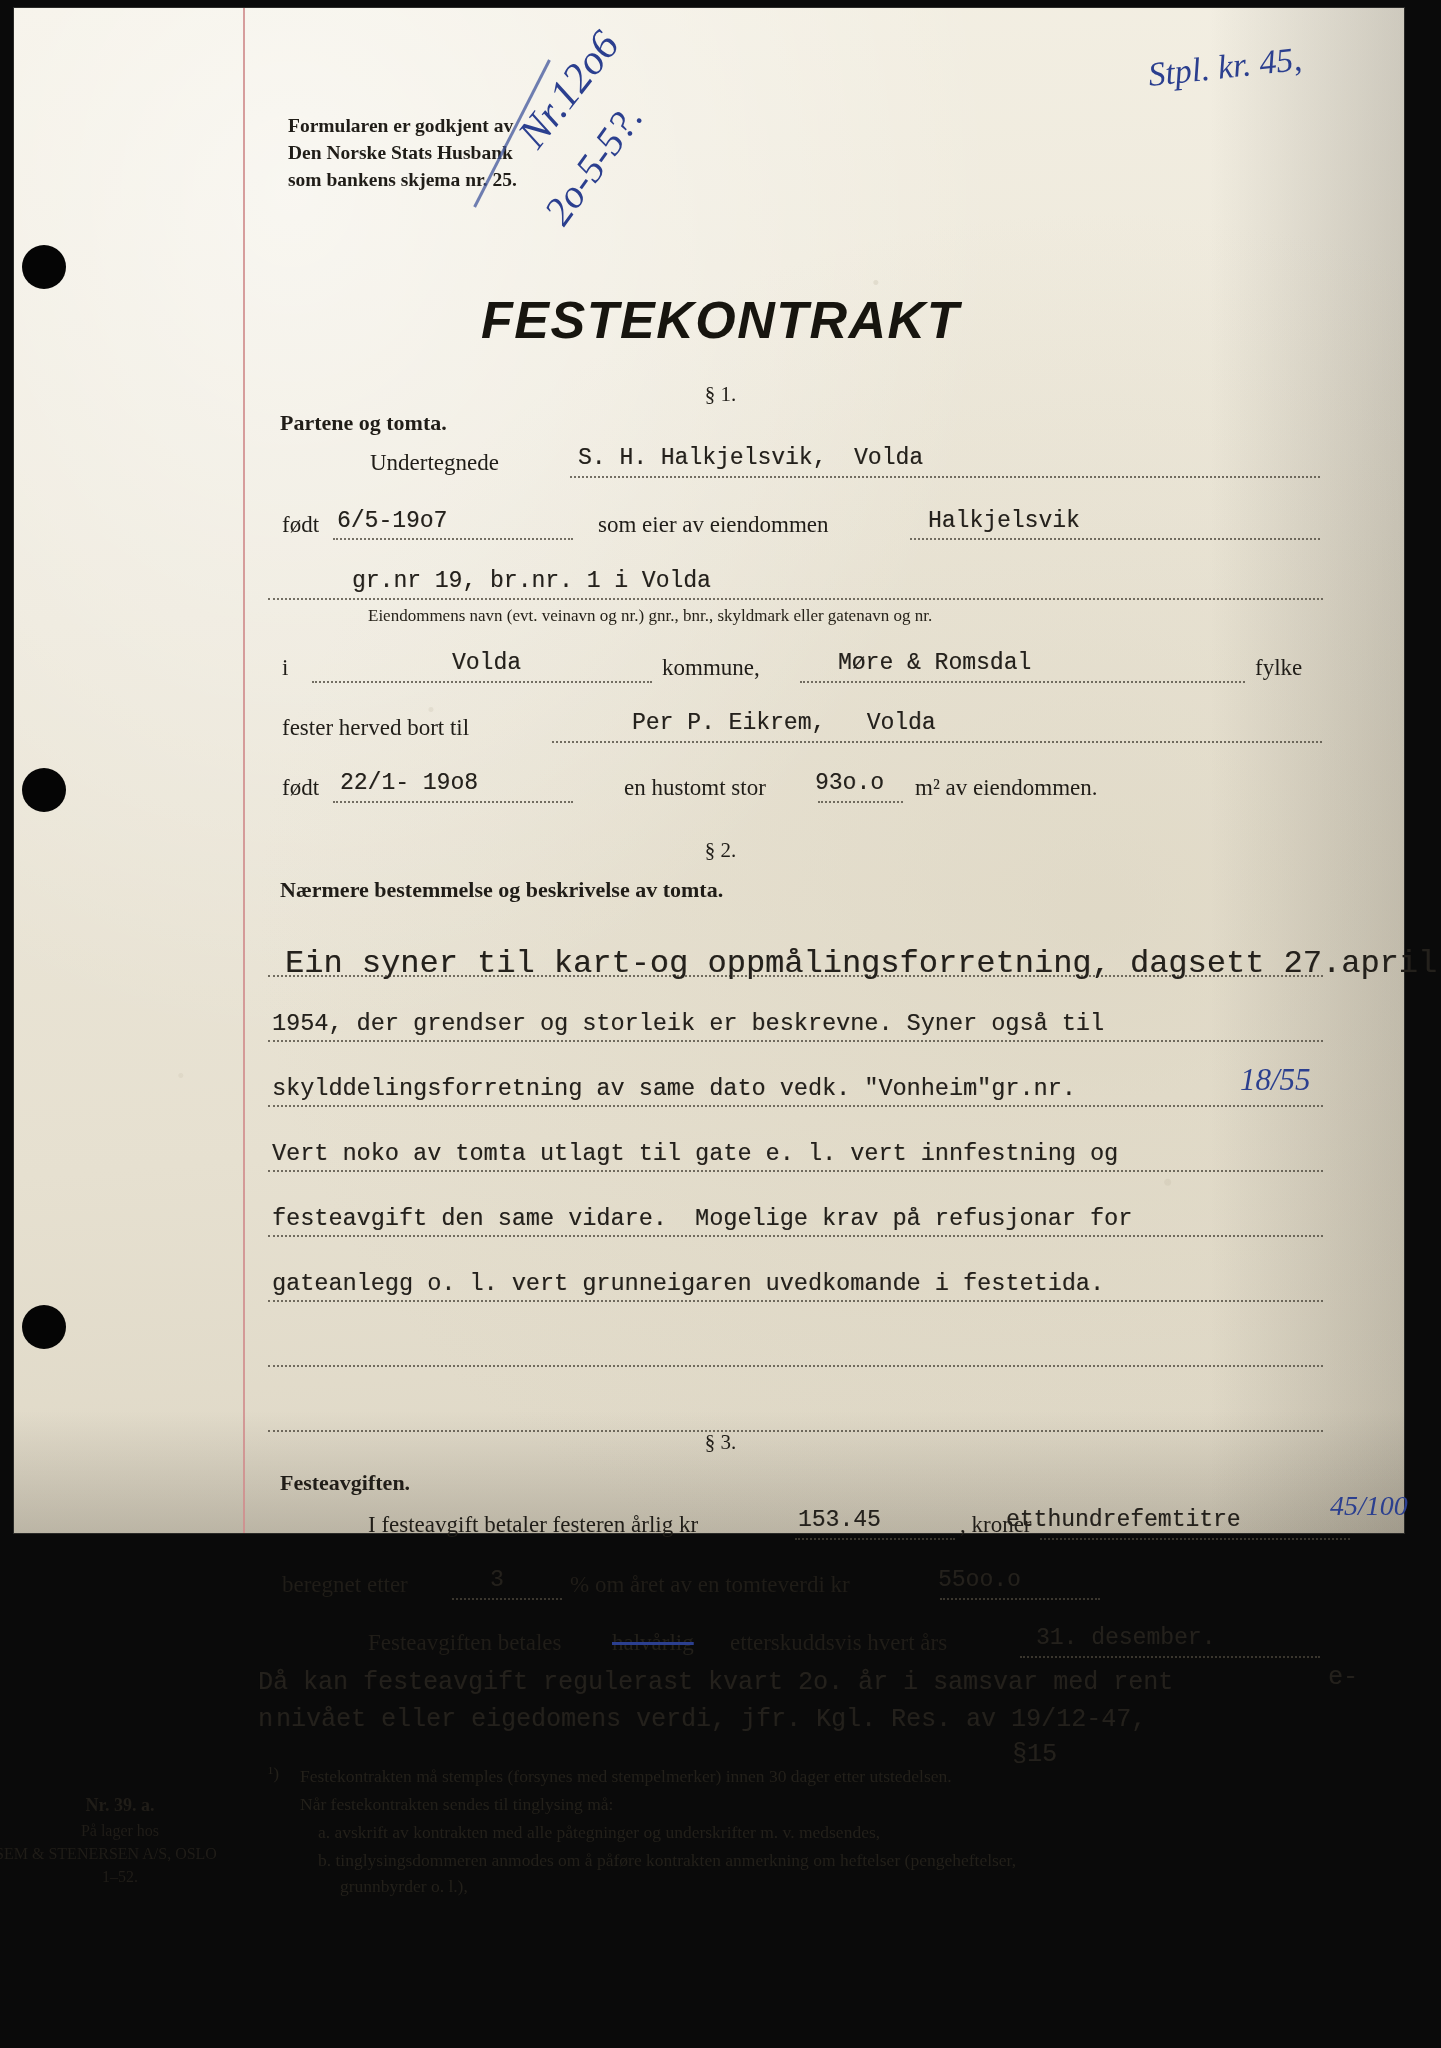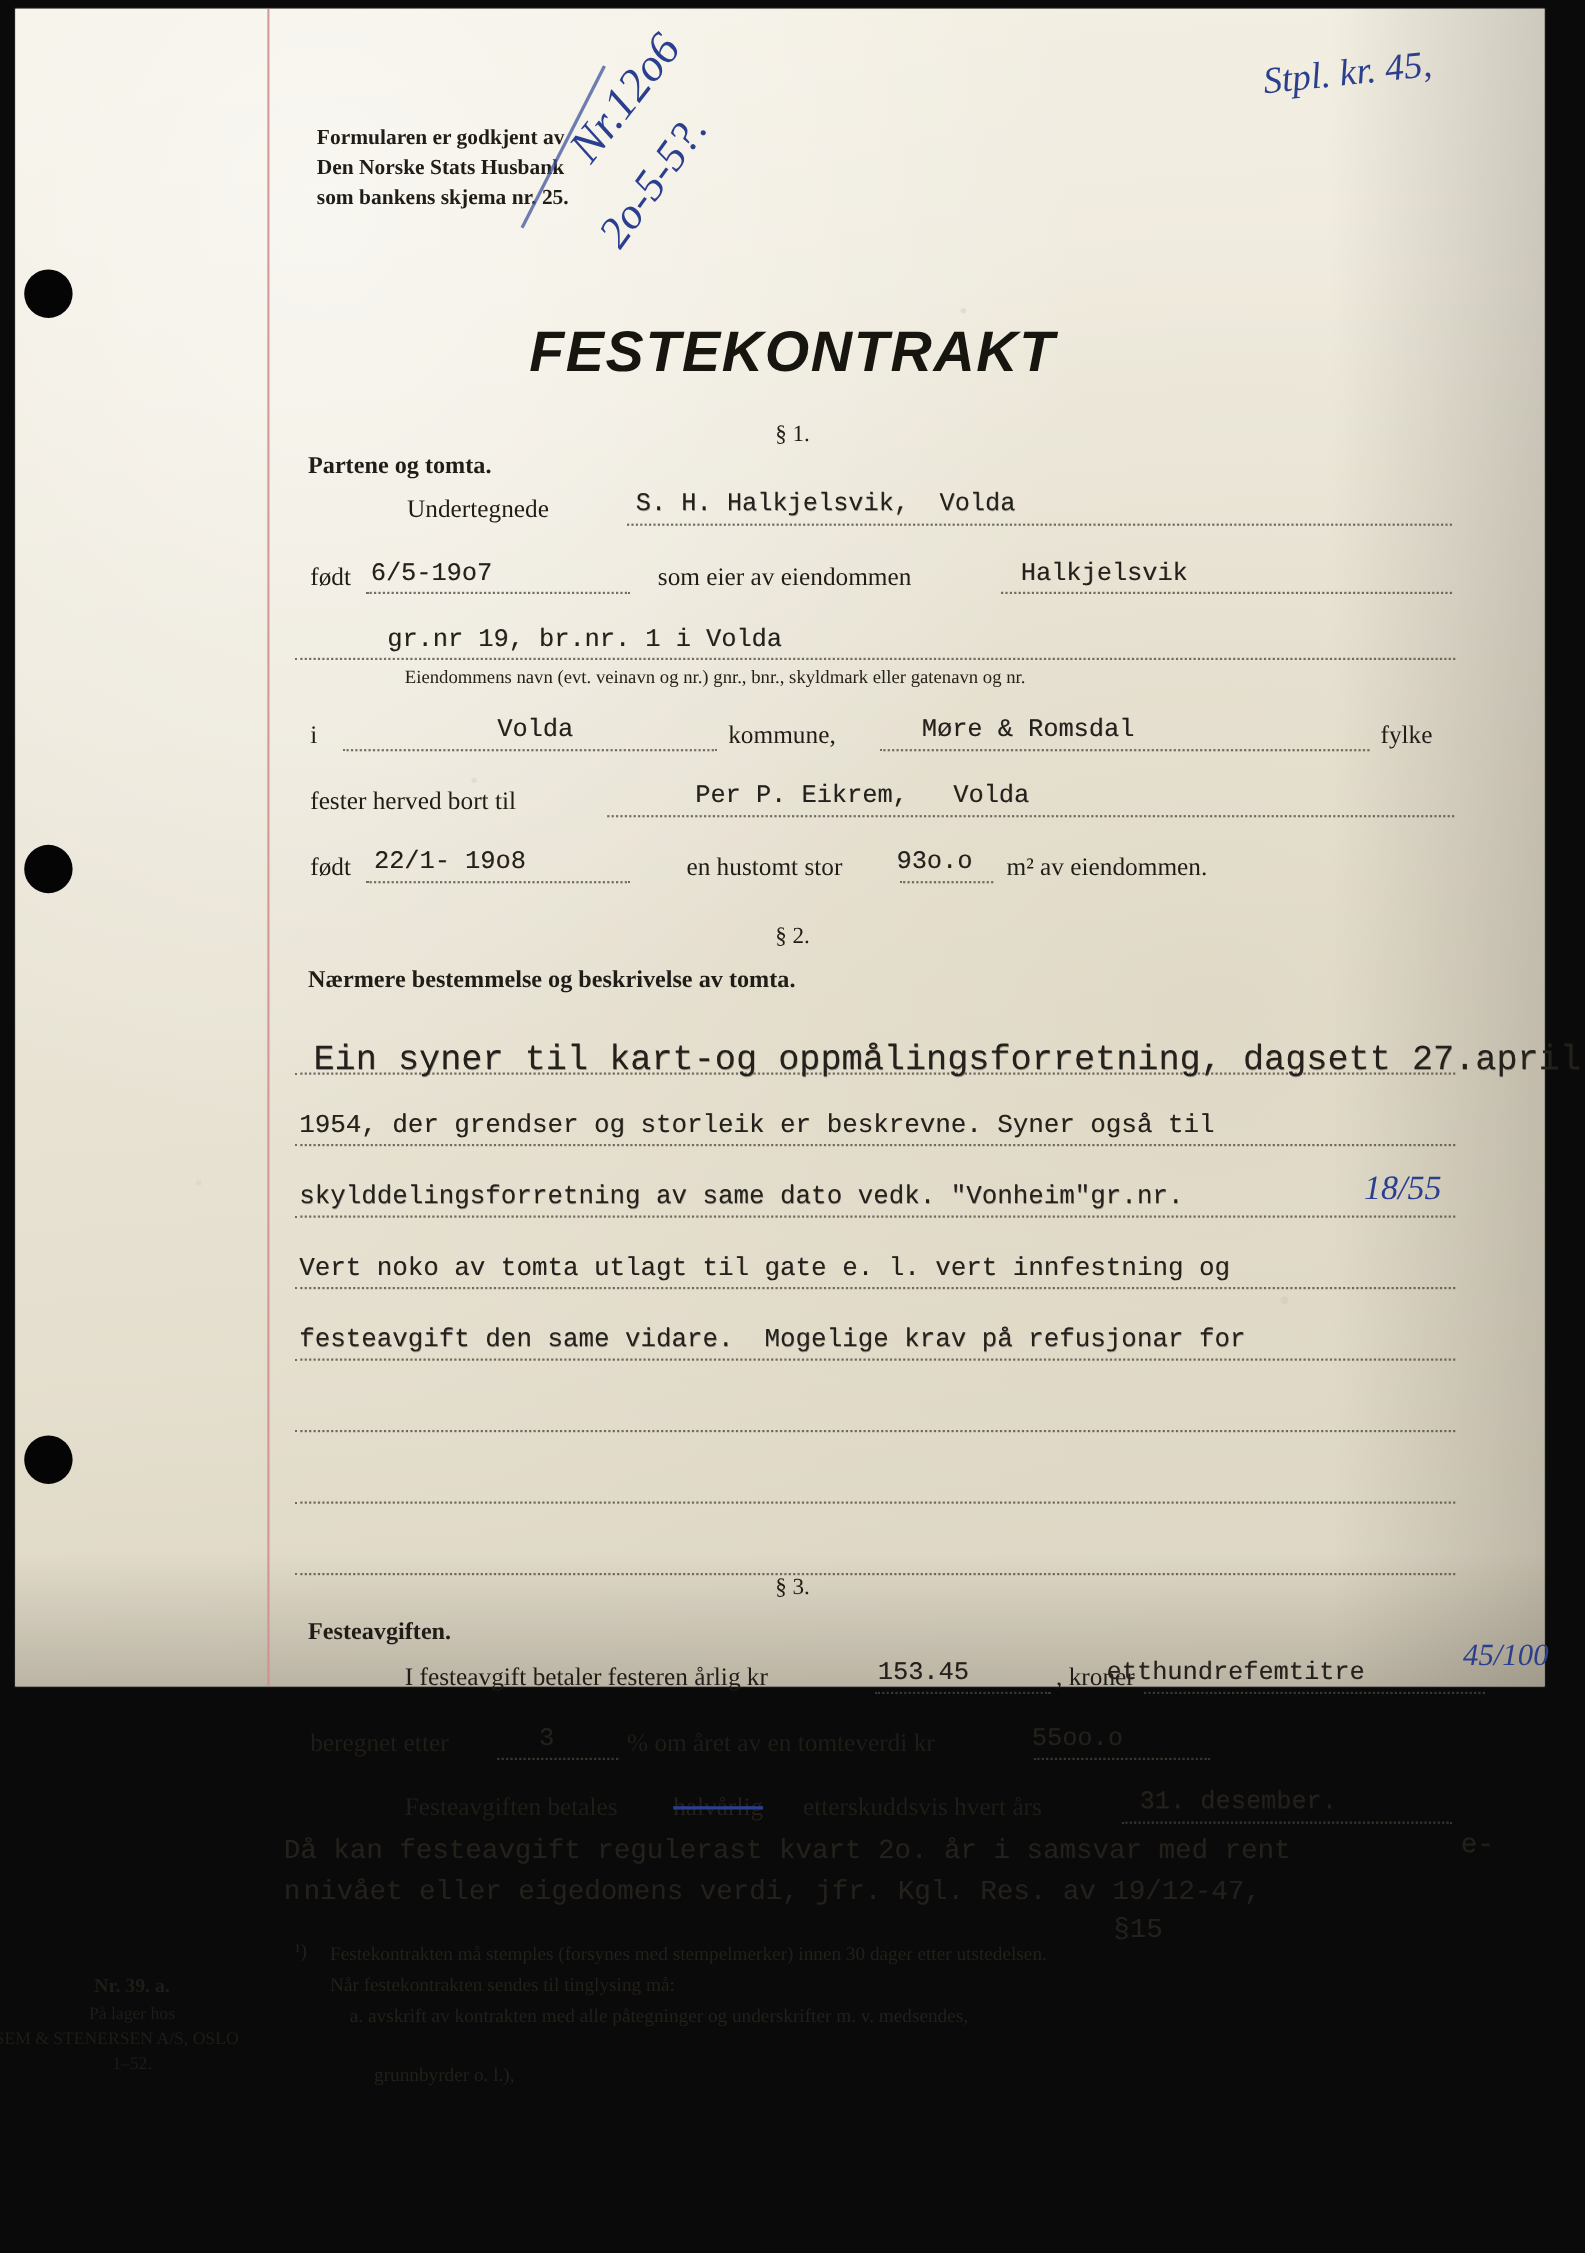--- a/index.html
+++ b/index.html
@@ -182,20 +182,21 @@
   <div class="t tw" style="left:272px;top:1075px;font-size:23.5px;">skylddelingsforretning av same dato vedk. "Vonheim"gr.nr.</div>
   <div class="hand" style="left:1240px;top:1062px;font-size:31px;">18/55</div>
 
   <div class="dots" style="left:268px;top:1170px;width:1055px;"></div>
   <div class="t tw" style="left:272px;top:1140px;font-size:23.5px;">Vert noko av tomta utlagt til gate e. l. vert innfestning og</div>
 
   <div class="dots" style="left:268px;top:1235px;width:1055px;"></div>
   <div class="t tw" style="left:272px;top:1205px;font-size:23.5px;">festeavgift den same vidare.  Mogelige krav på refusjonar for</div>
 
   <div class="dots" style="left:268px;top:1300px;width:1055px;"></div>
+  <div class="t tw" style="left:272px;top:1270px;font-size:23.5px;">gateanlegg o. l. vert grunneigaren uvedkomande i festetida.</div>
 
   <div class="dots" style="left:268px;top:1365px;width:1055px;"></div>
   <div class="dots" style="left:268px;top:1430px;width:1055px;"></div>
 
   <div class="seclbl" style="top:1430px;">§ 3.</div>
   <div class="t serif bold" style="left:280px;top:1470px;font-size:22px;">Festeavgiften.</div>
 
   <div class="t serif" style="left:368px;top:1512px;font-size:23px;">I festeavgift betaler festeren årlig kr</div>
   <div class="dots" style="left:795px;top:1538px;width:160px;"></div>
   <div class="t tw" style="left:798px;top:1507px;font-size:23px;">153.45</div>
@@ -220,20 +221,21 @@
   <div class="t tw" style="left:258px;top:1668px;font-size:25px;">Då kan festeavgift regulerast kvart 2o. år i samsvar med rent</div>
   <div class="t tw" style="left:1328px;top:1663px;font-size:25px;">e-</div>
   <div class="t tw" style="left:258px;top:1705px;font-size:25px;">n</div>
   <div class="t tw" style="left:276px;top:1705px;font-size:25px;">nivået eller eigedomens verdi, jfr. Kgl. Res. av 19/12-47,</div>
   <div class="t tw" style="left:1012px;top:1740px;font-size:25px;">§15</div>
 
   <div class="t foot" style="left:268px;top:1763px;">¹)</div>
   <div class="t foot" style="left:300px;top:1766px;">Festekontrakten må stemples (forsynes med stempelmerker) innen 30 dager etter utstedelsen.</div>
   <div class="t foot" style="left:300px;top:1794px;">Når festekontrakten sendes til tinglysing må:</div>
   <div class="t foot" style="left:318px;top:1822px;">a. avskrift av kontrakten med alle påtegninger og underskrifter m. v. medsendes,</div>
+  <div class="t foot" style="left:318px;top:1850px;">b. tinglysingsdommeren anmodes om å påføre kontrakten anmerkning om heftelser (pengeheftelser,</div>
   <div class="t foot" style="left:340px;top:1876px;">grunnbyrder o. l.),</div>
 
   <div class="leftblock" style="left:0px;top:1795px;width:240px;font-size:18px;font-weight:bold;">Nr. 39. a.</div>
   <div class="leftblock" style="left:0px;top:1822px;width:240px;font-size:16px;">På lager hos</div>
   <div class="leftblock" style="left:-24px;top:1845px;width:260px;font-size:16px;">SEM &amp; STENERSEN A/S, OSLO</div>
   <div class="leftblock" style="left:0px;top:1868px;width:240px;font-size:16px;">1–52.</div>
 
 </div>
 
 </body></html>

